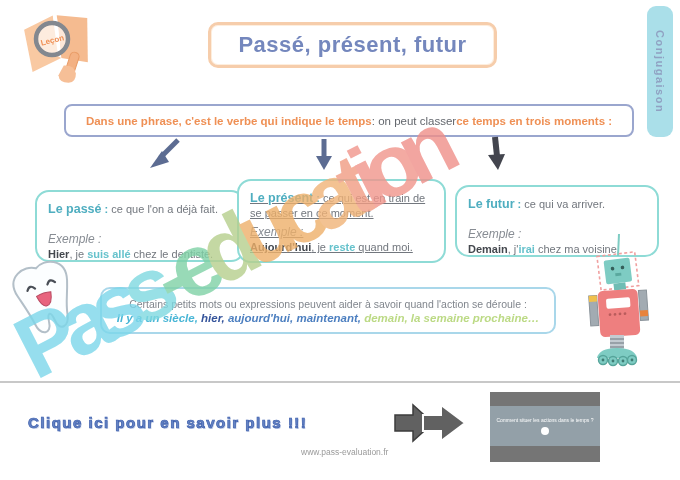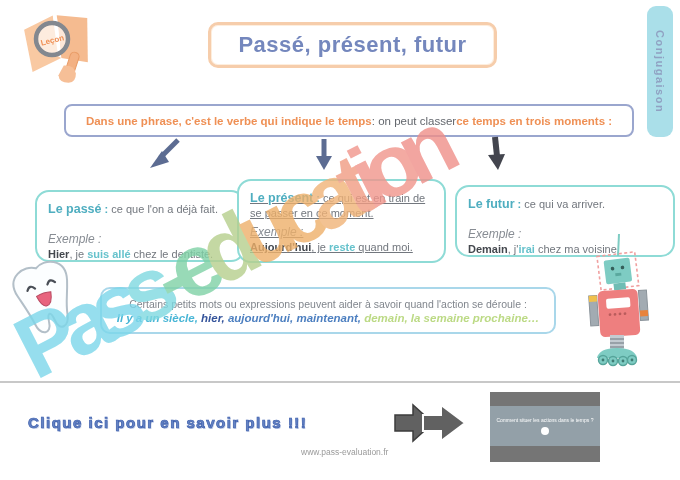--- a/index.html
+++ b/index.html
@@ -45,21 +45,21 @@
   .tense-box .t-sep{color:#4faec0;font-weight:bold;}
   .tense-box .t-def{color:#72777e;}
   .tense-box .ex-block{margin-top:14px;}
   .tense-box.tight .ex-block{margin-top:5px;}
   .tense-box .ex-label{font-style:italic;color:#888d94;font-size:12px;}
   .tense-box .ex-line{margin-top:1px;}
   .tense-box .ex-lead{font-weight:bold;color:#44484e;}
   .tense-box .ex-verb{color:#66c2cc;font-weight:bold;}
   #tense-past{left:35px;top:190px;width:210px;height:72px;}
   #tense-present{left:237px;top:179px;width:209px;height:84px;text-decoration:underline;}
-  #tense-future{left:455px;top:185px;width:220px;height:72px;}
+  #tense-future{left:455px;top:185px;width:204px;height:72px;}
   
   .hints-box{
     position:absolute;left:100px;top:287px;width:456px;height:47px;
     border:2px solid #a9d7ea;border-radius:10px;background:#fff;
     display:flex;flex-direction:column;align-items:center;justify-content:center;
     text-align:left;box-sizing:border-box;
   }
   .hints-line1{font-size:10.5px;color:#81868d;}
   .hints-line2{font-size:11.5px;font-weight:bold;font-style:italic;margin-top:2px;}
   

